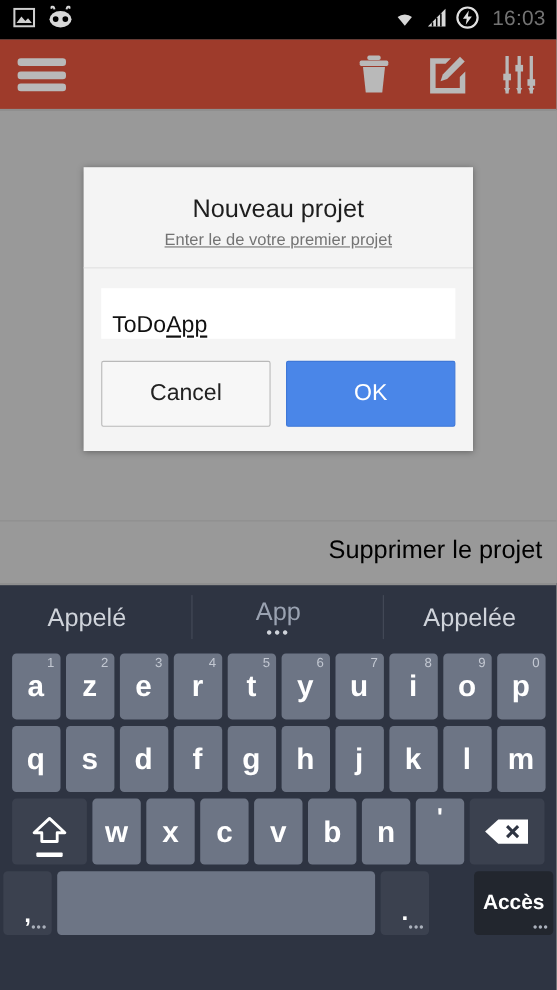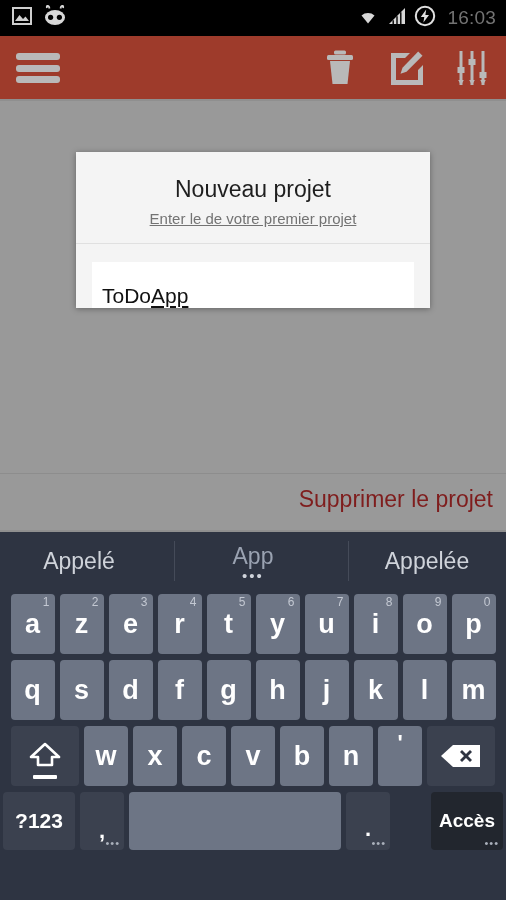--- a/index.html
+++ b/index.html
@@ -39,21 +39,21 @@
   .content {
     position: absolute; top: 101px; left: 0; width: 506px; height: 429px;
     background: #999999;
   }
   .content-divider {
     position: absolute; top: 372px; left: 0; width: 506px; height: 1px;
     background: #8d8d8d;
   }
   .delete-link {
     position: absolute; top: 385px; right: 13px;
-    color: #7f1d1d; font-size: 23px;
+    color: #000000; font-size: 23px;
   }
 
   
   .dialog {
     position: absolute; top: 152px; left: 76px; width: 354px;
     background: #f4f4f4;
     box-shadow: 0 1px 6px rgba(0,0,0,.35);
   }
   .dlg-head { padding: 24px 16px 16px; text-align: center; }
   .dlg-title { font-size: 23px; color: #1e1e1e; line-height: 1.15; }
@@ -224,20 +224,24 @@
       <div class="dlg-title">Nouveau projet</div>
       <div class="dlg-sub">Enter le de votre premier projet</div>
     </div>
     <div class="dlg-head-rule"></div>
     <div class="dlg-body">
       <div class="dlg-input">
         <span>ToDo </span>
           <span class="composing">App</span>
       </div>
     </div>
+    <div class="dlg-actions">
+      <div class="btn btn-cancel">Cancel</div>
+      <div class="btn btn-ok">OK</div>
+    </div>
   </div>
 
   <div class="keyboard">
     <div class="kb-toprule"></div>
 
     <div class="suggestions">
       <div class="sugg">
         <span>Appelé</span>
       </div>
       <div class="sugg center">
@@ -358,23 +362,20 @@
         <div class="key func bksp">
           <svg width="42" height="26" viewBox="0 0 42 26">
             <path d="M13 2 L40 2 L40 24 L13 24 L1 13 Z" fill="#ffffff"></path>
             <line x1="21" y1="8" x2="31" y2="18" stroke="#2e3442" stroke-width="2.8"></line>
             <line x1="31" y1="8" x2="21" y2="18" stroke="#2e3442" stroke-width="2.8"></line>
           </svg>
         </div>
       </div>
 
       <div class="kb-row">
-        <div class="key func sym">
-            <span>?123</span>
-          </div>
         <div class="key func comma">
           <span>,</span>
           <span class="dots">•••</span>
         </div>
         <div class="key space">
             <span></span>
           </div>
         <div class="key func period">
           <span>.</span>
           <span class="dots">•••</span>

